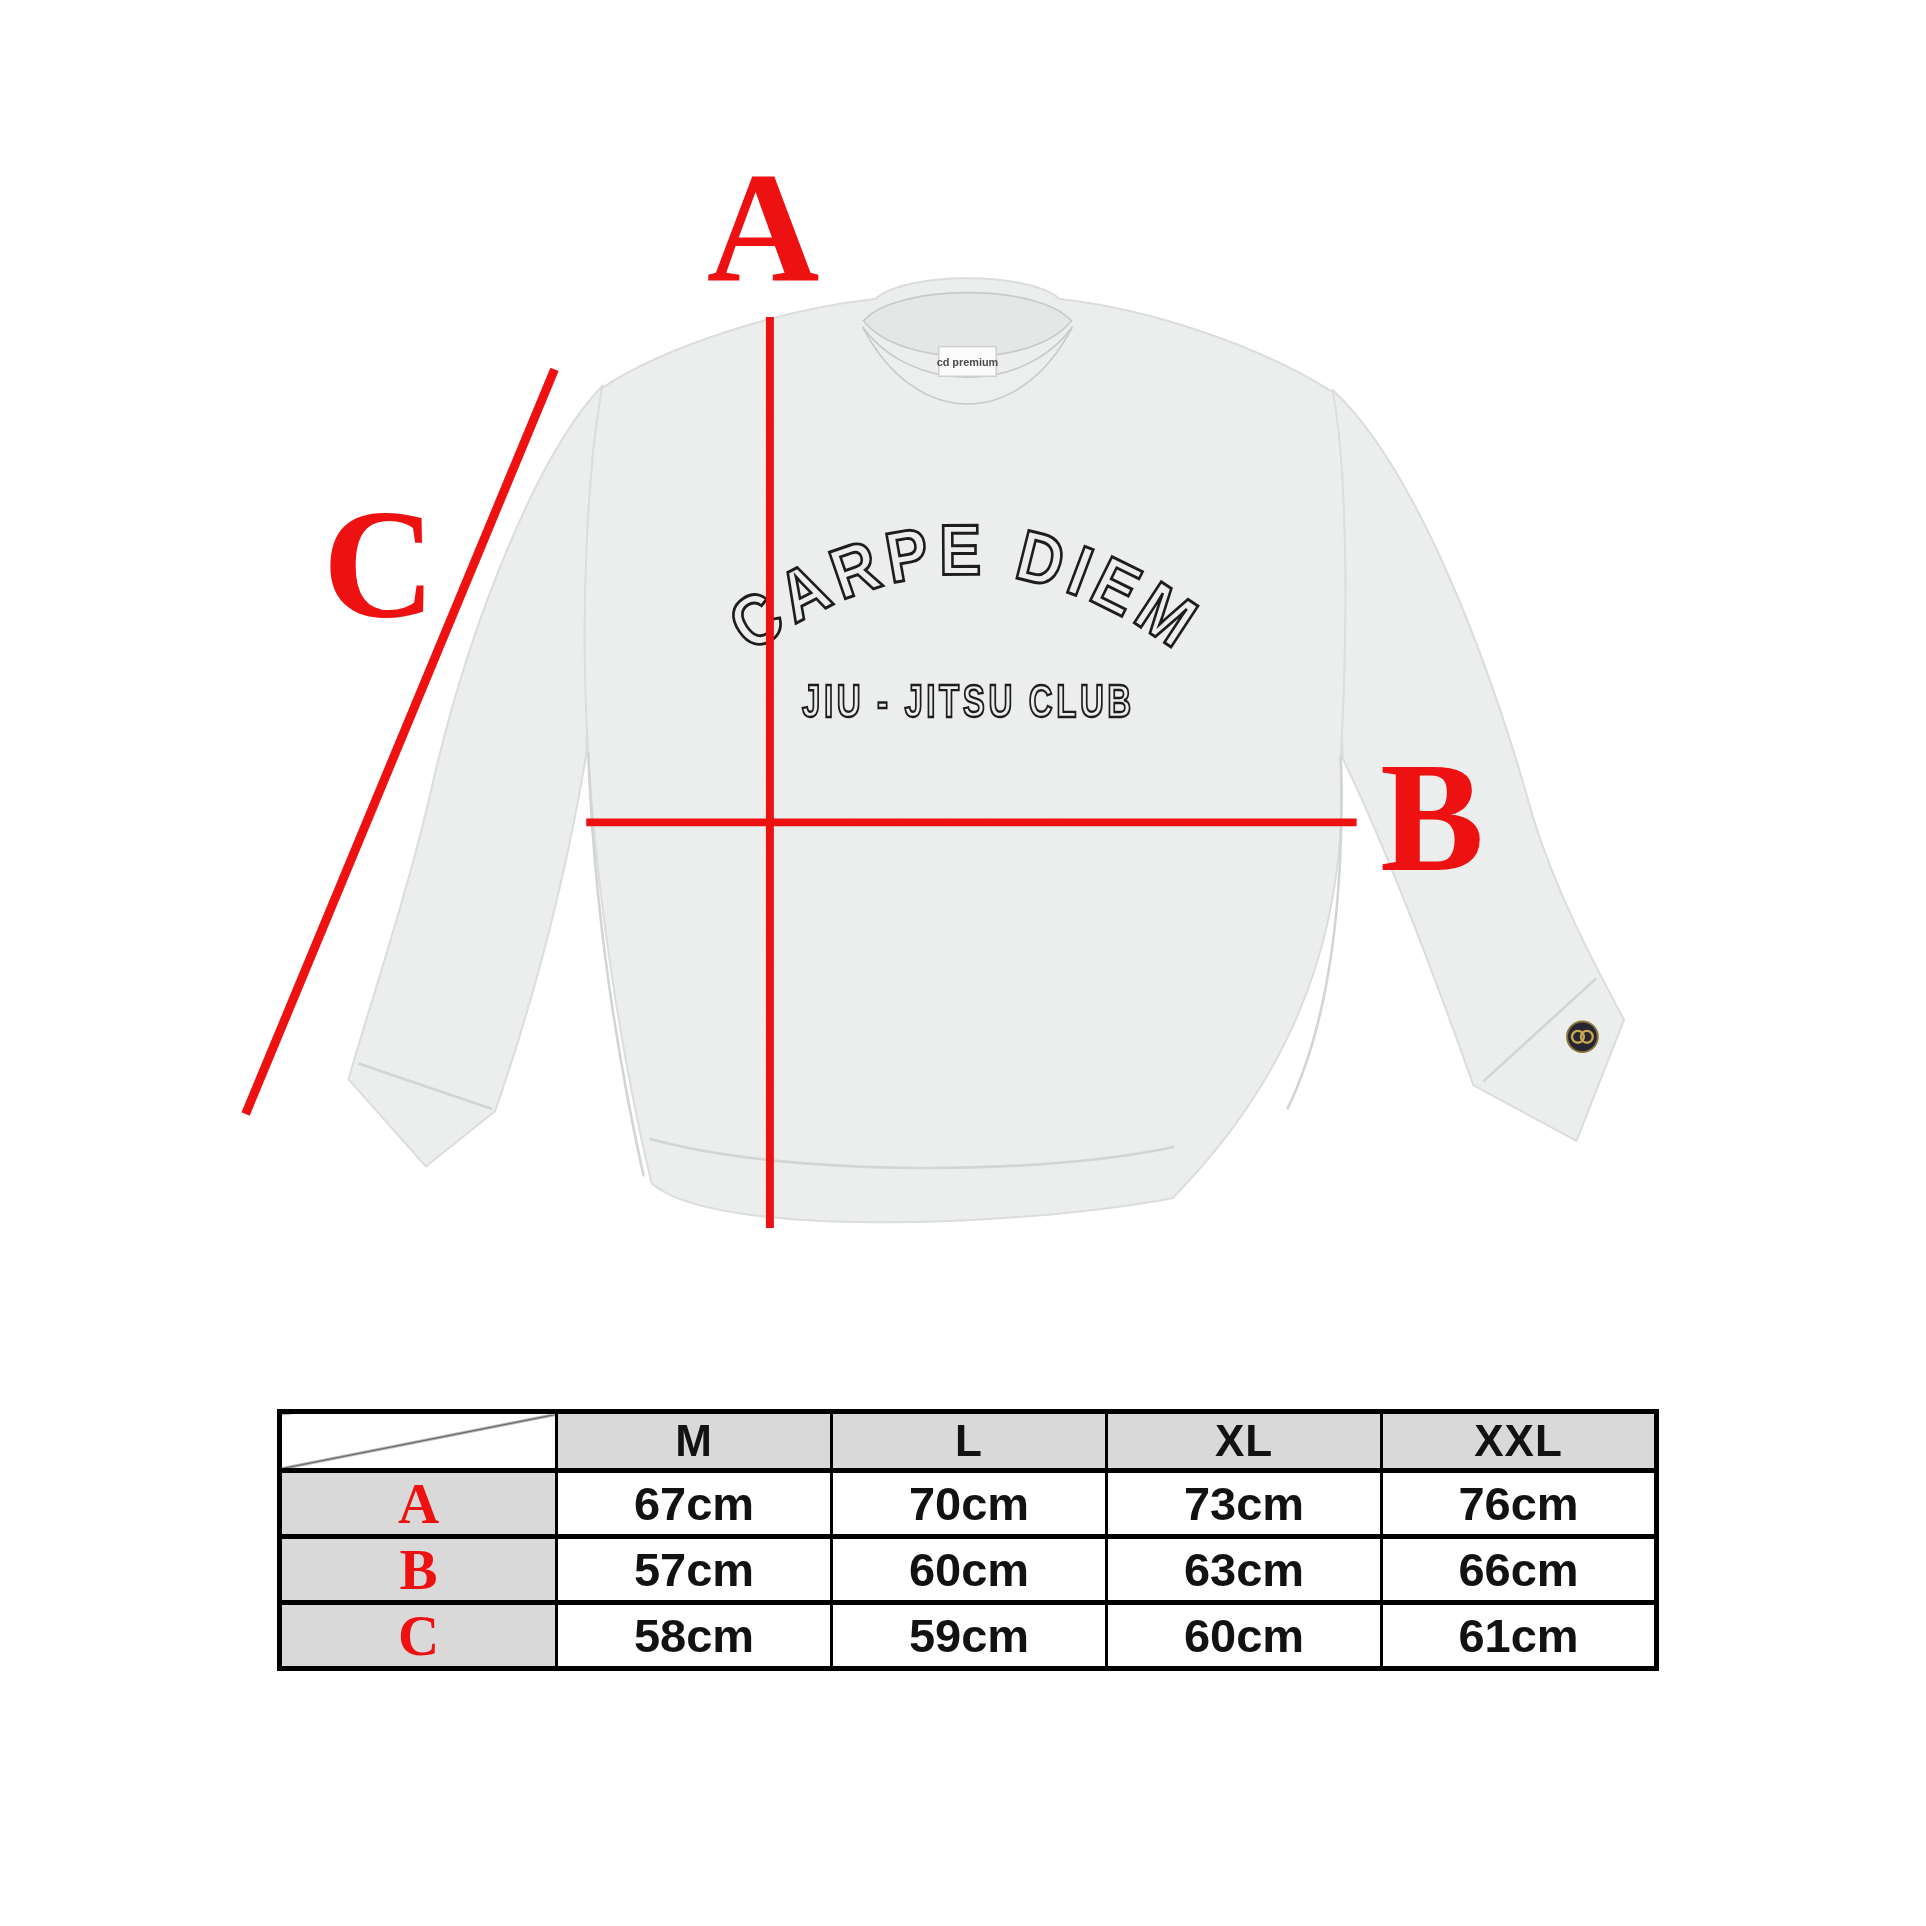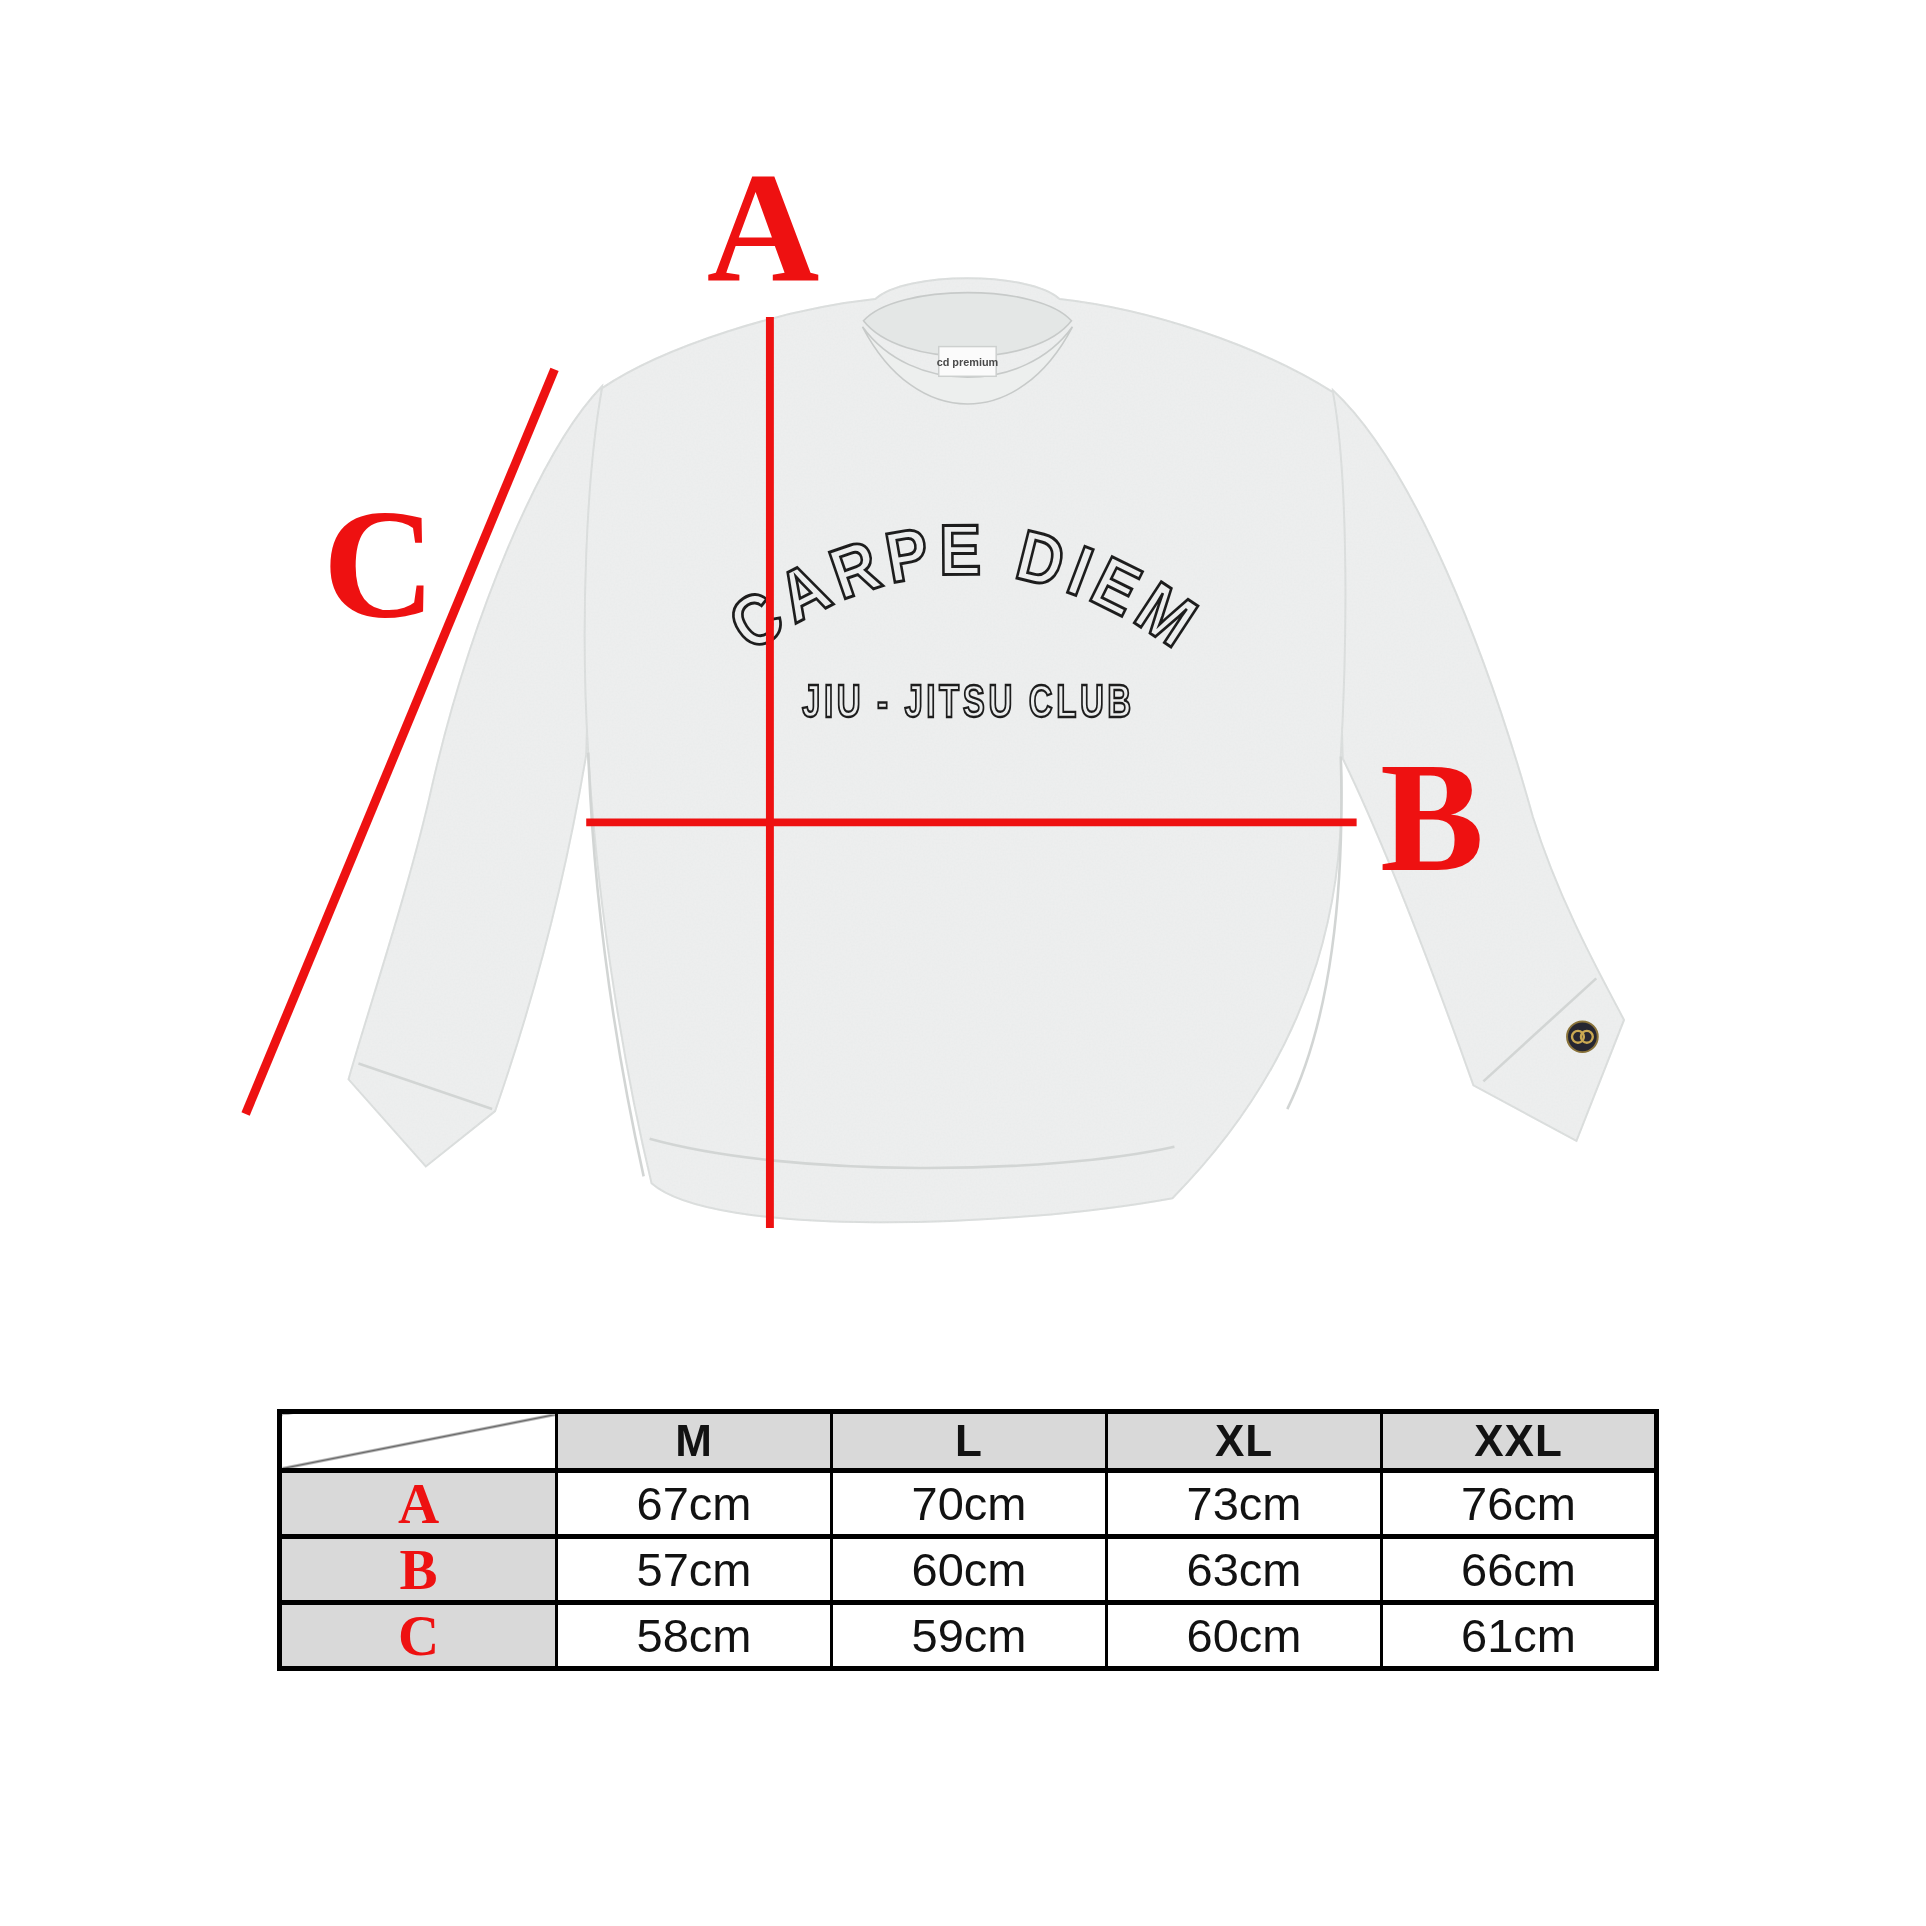--- a/index.html
+++ b/index.html
@@ -41,21 +41,21 @@
     background-image:linear-gradient(to bottom right,
       transparent calc(50% - 1.6px),#6a6a6a calc(50% - 0.6px),
       #6a6a6a calc(50% + 0.6px),transparent calc(50% + 1.6px));
   }
   table.sizes tbody th{
     height:61px;background:var(--header-bg,#d9d9d9);
     font-family:"Liberation Serif",serif;font-weight:700;font-size:57px;
     color:var(--accent,#ee1111);
   }
   table.sizes tbody td{
-    height:61px;background:#fff;font-weight:400;font-size:47px;color:#121212;
+    height:61px;background:#fff;font-weight:700;font-size:47px;color:#121212;
   }
 </style>
 </head>
 <body>
 
 <div class="stage">
 
   <svg class="art" width="1927" height="1927" viewBox="0 0 1946 1946">
     <defs>
       <filter id="heather" x="-5%" y="-5%" width="110%" height="110%">

